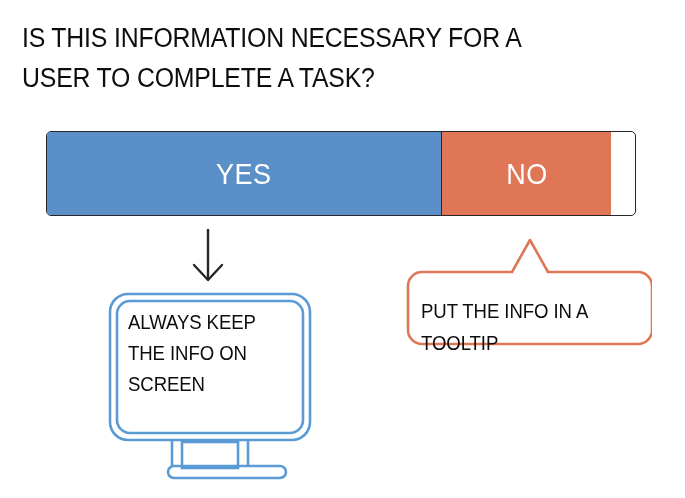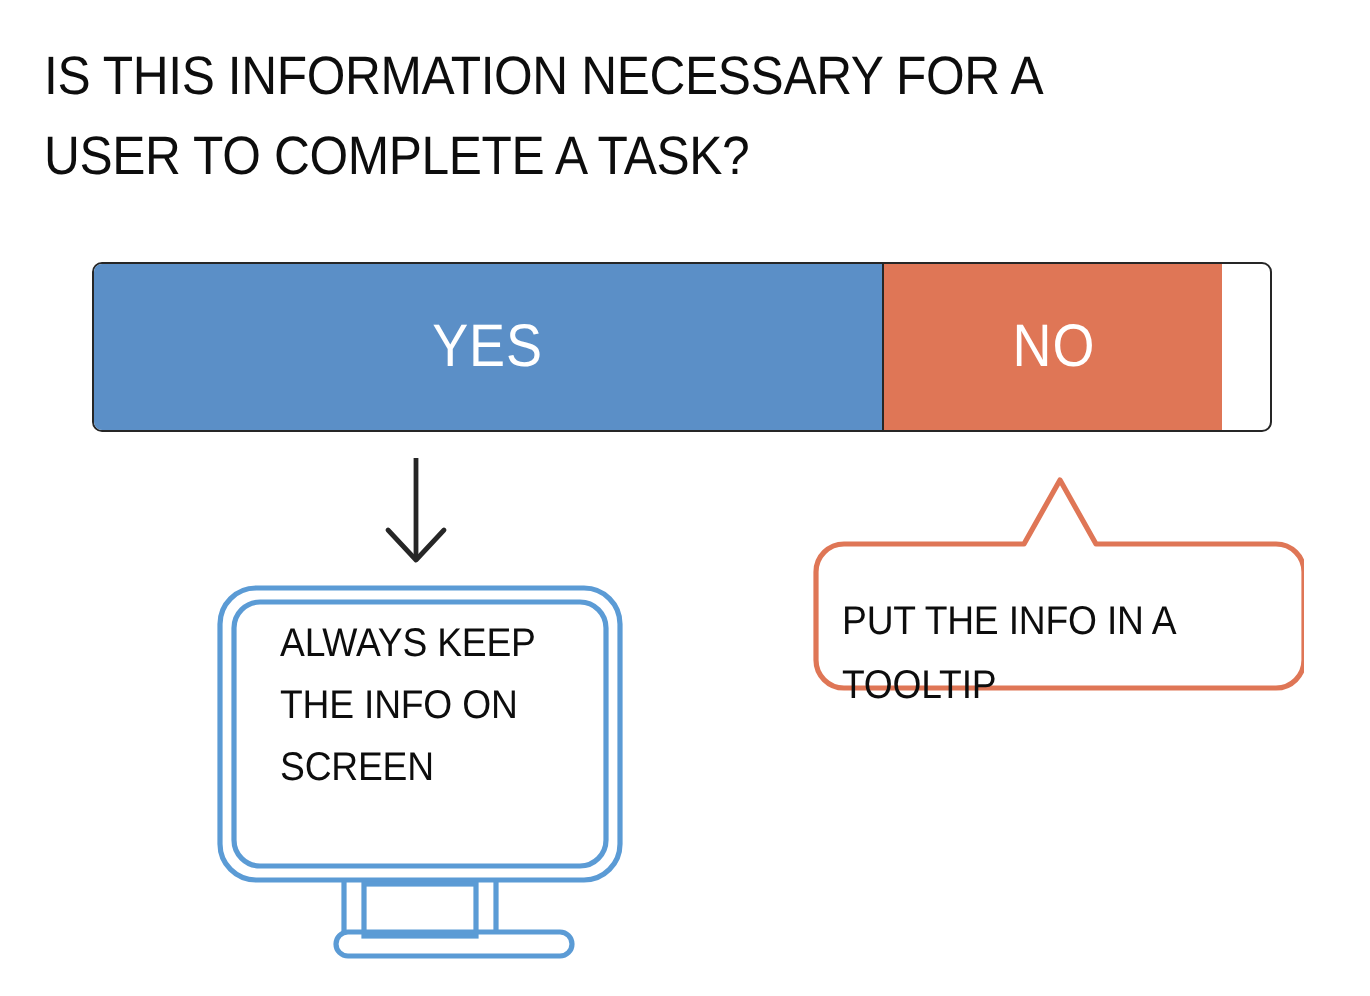--- a/index.html
+++ b/index.html
@@ -87,21 +87,21 @@
   
   #monitor {
     position: absolute;
     left: 100px;
     top: 286px;
     width: 220px;
     height: 200px;
   }
   #monitor-text {
     position: absolute;
-    left: 140px;
+    left: 128px;
     top: 307px;
     width: 172px;
   }
   .monitor-line {
     display: block;
     font-size: 20px;
     line-height: 31px;
     color: #0d0d0d;
     letter-spacing: -0.1px;
     transform: scaleX(0.93);

